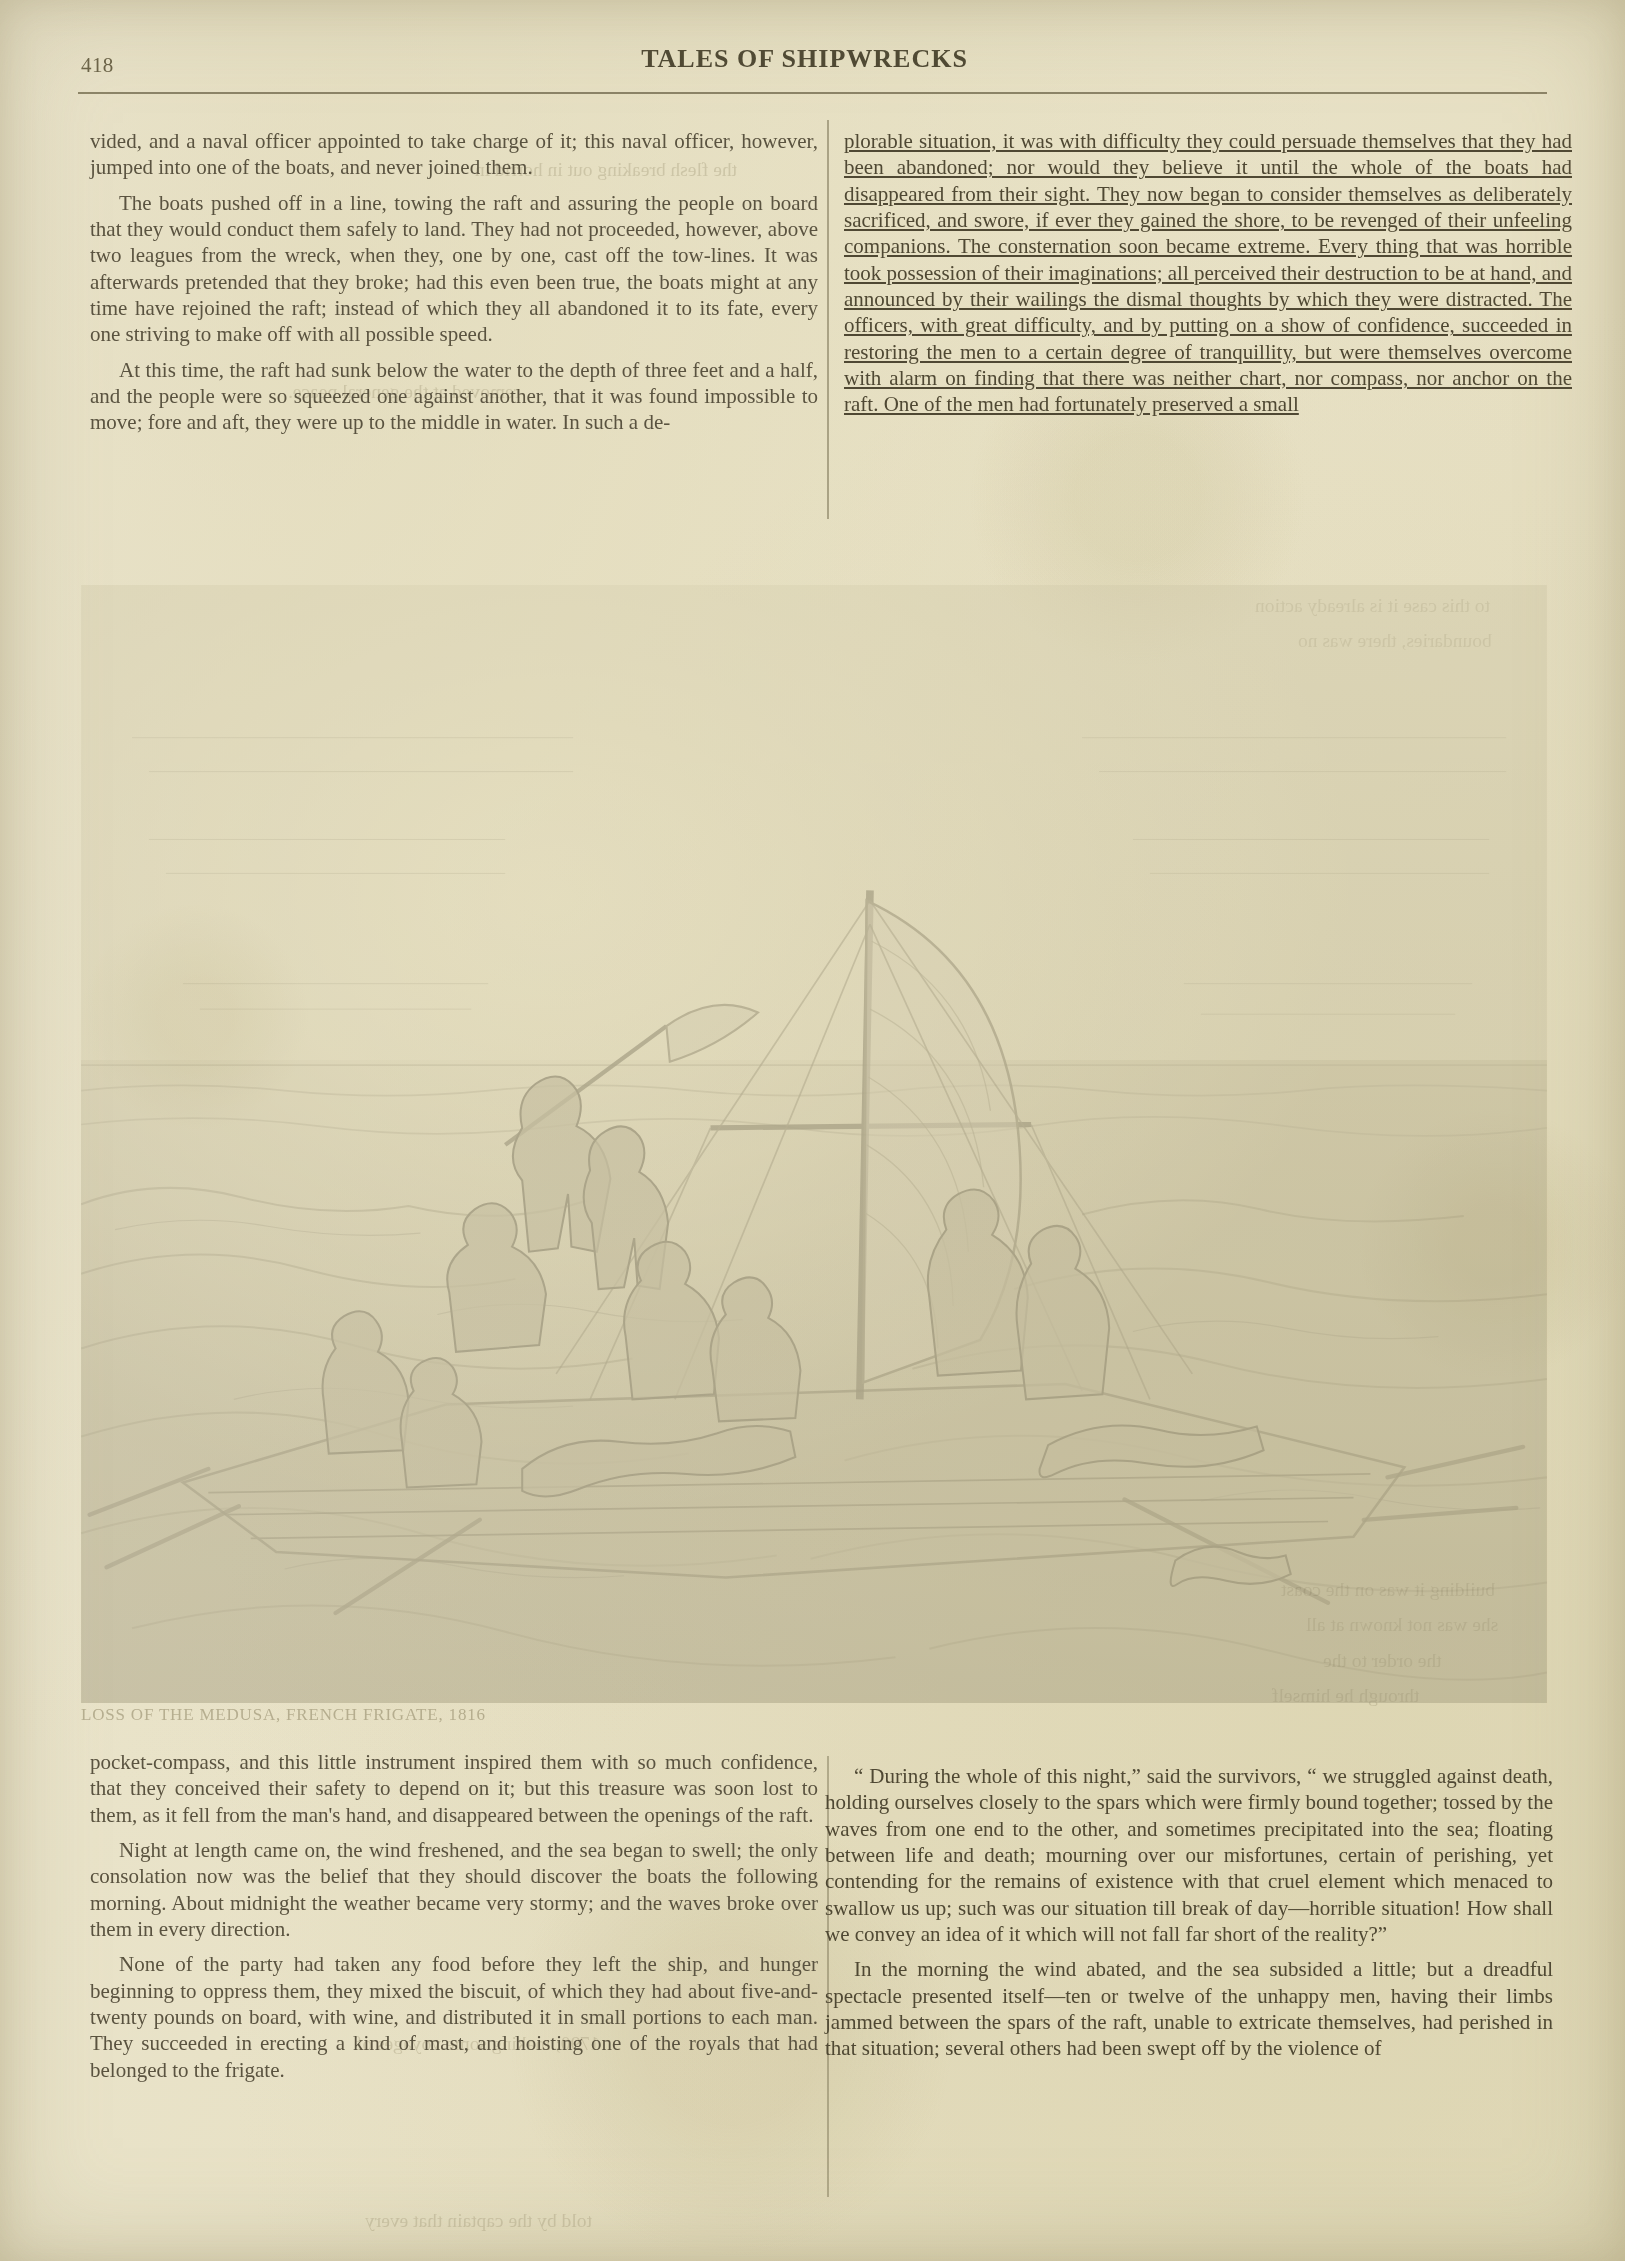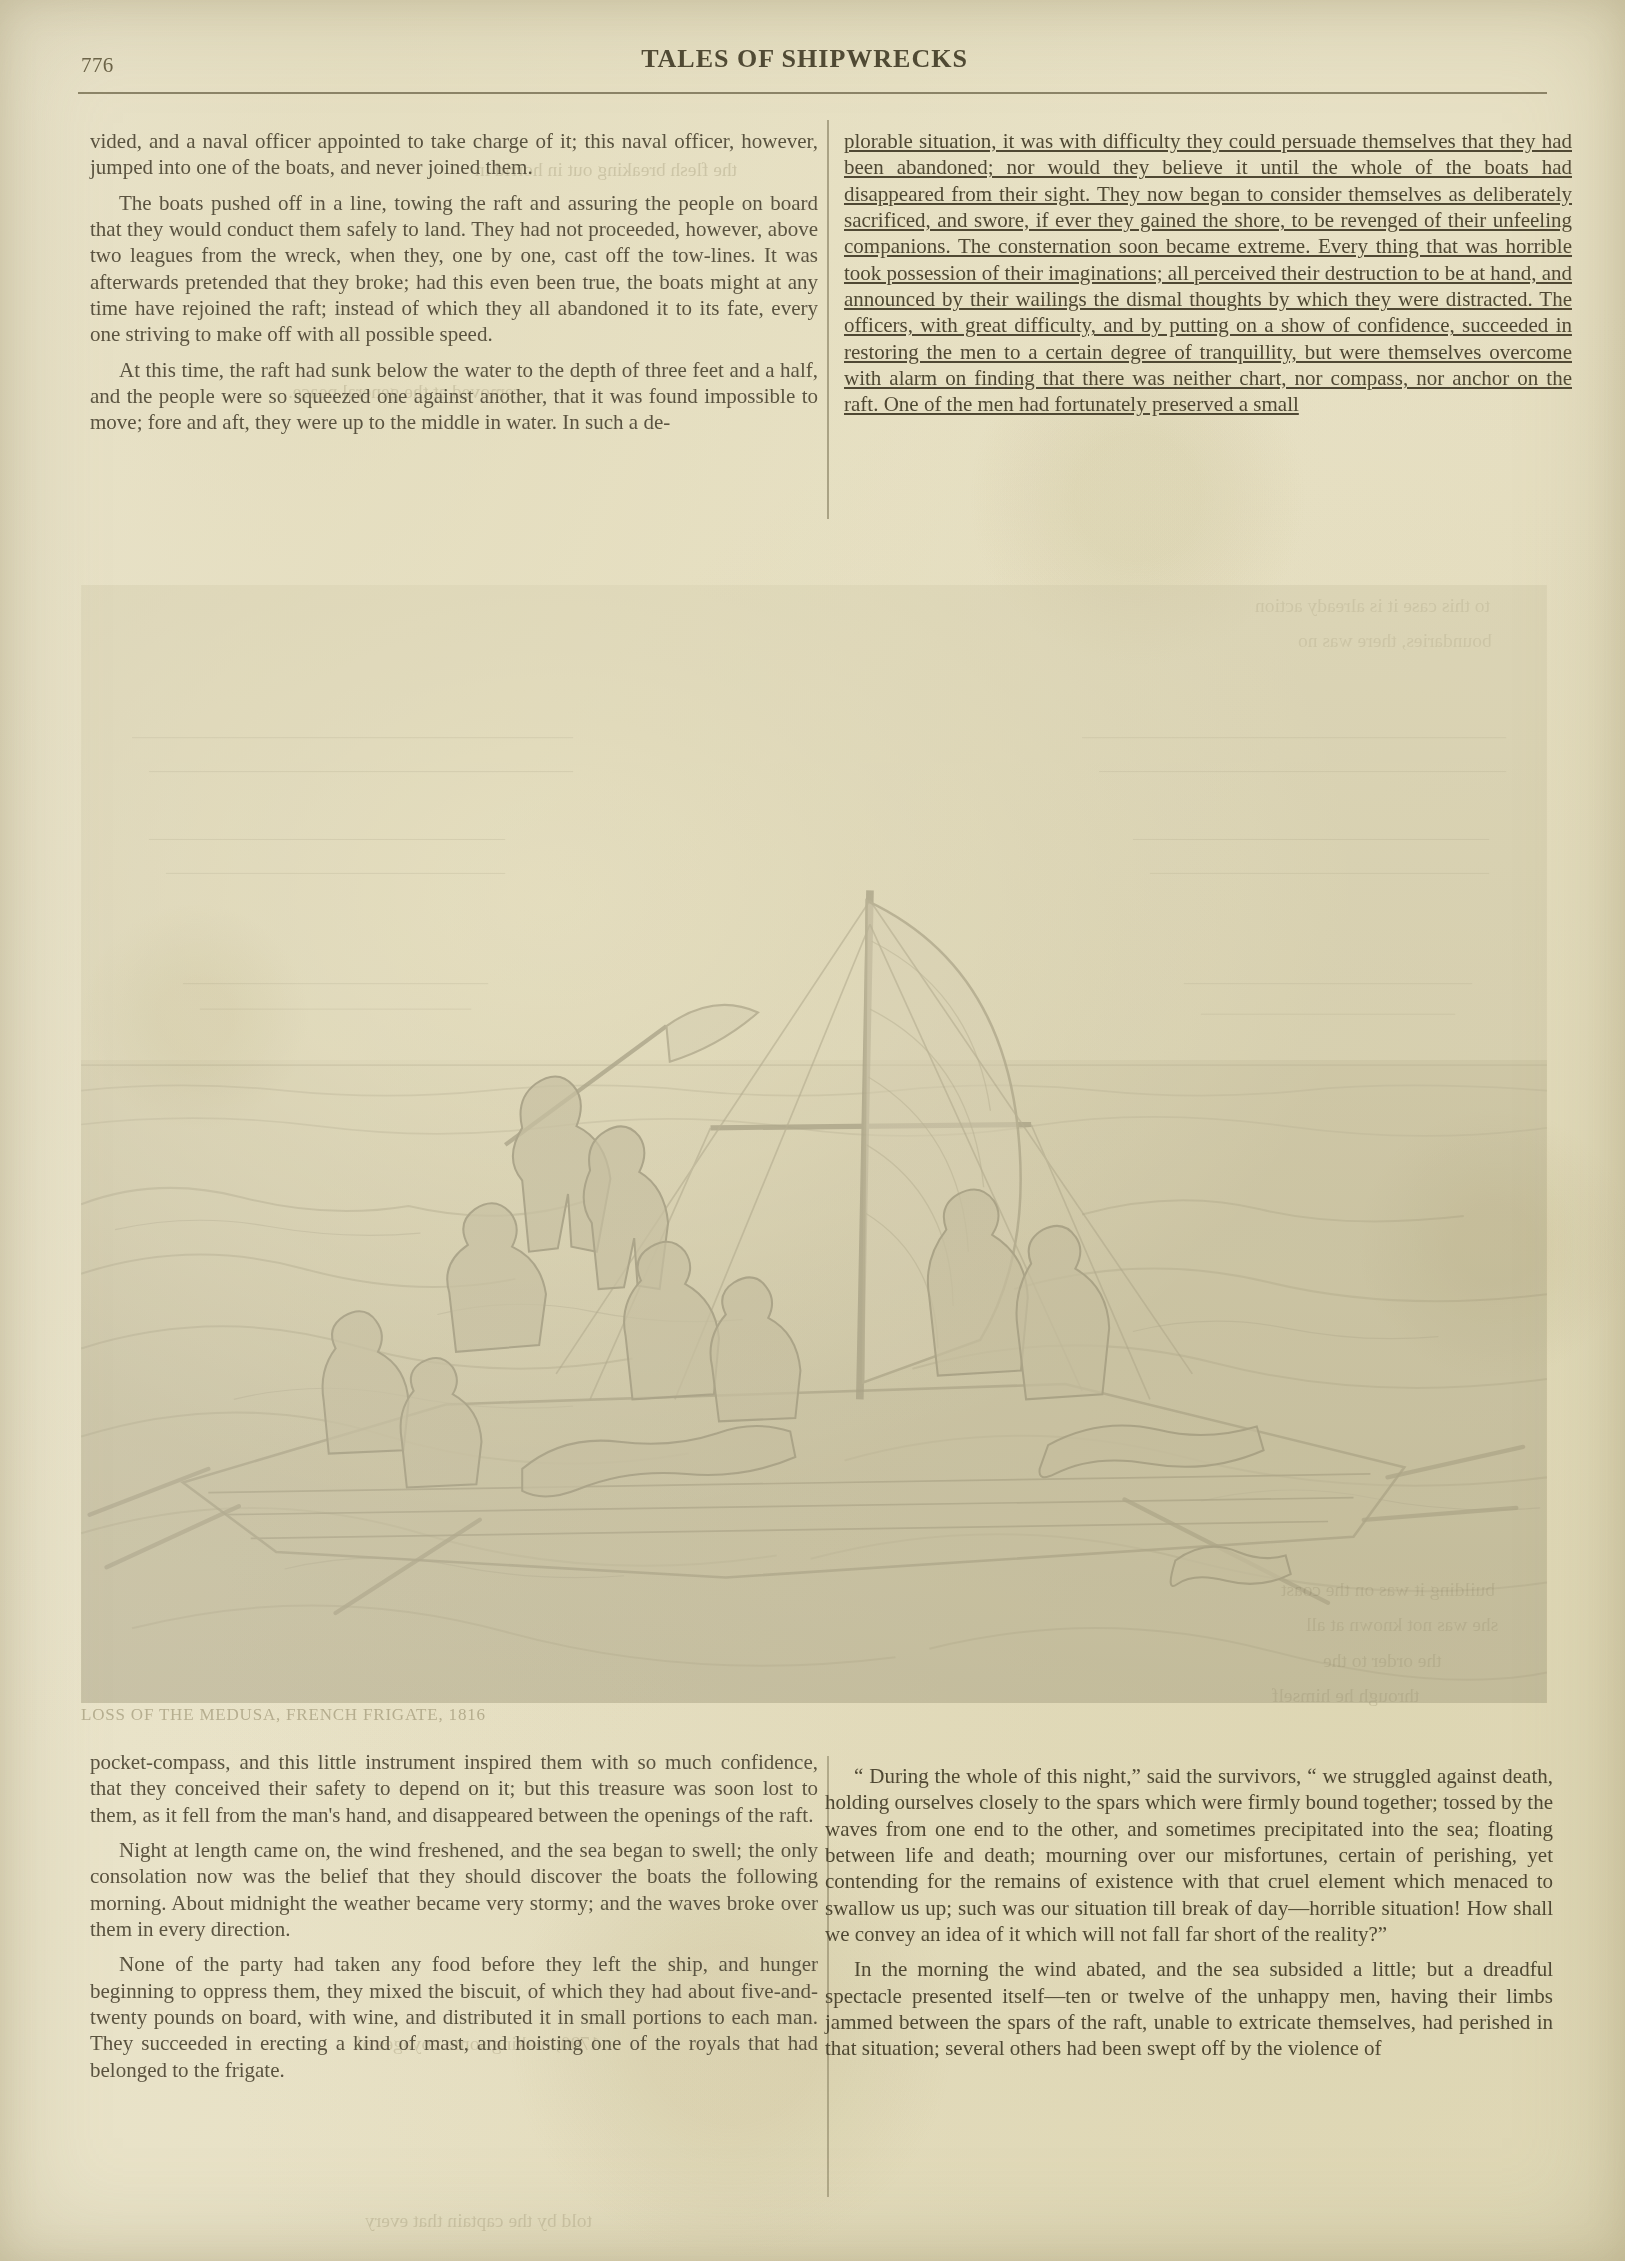--- a/index.html
+++ b/index.html
@@ -147,21 +147,21 @@
     transform: scaleX(-1);
     white-space: nowrap;
     pointer-events: none;
   }
 </style>
 </head>
 <body>
 
 <div class="page">
 
-  <div class="folio">776</div>
+  <div class="folio">418</div>
   <div class="running-head">TALES OF SHIPWRECKS</div>
   <div class="rule"></div>
 
   <div class="divider-top"></div>
   <div class="divider-bot"></div>
 
   <div class="showthrough" style="left:475px; top:158px;">the flesh breaking out in horrid in</div>
   <div class="showthrough" style="left:288px; top:380px;">removed at the general peace.</div>
   <div class="showthrough" style="left:356px; top:2032px;">1790; making some voyages of</div>
   <div class="showthrough" style="left:365px; top:2209px;">told by the captain that every</div>

